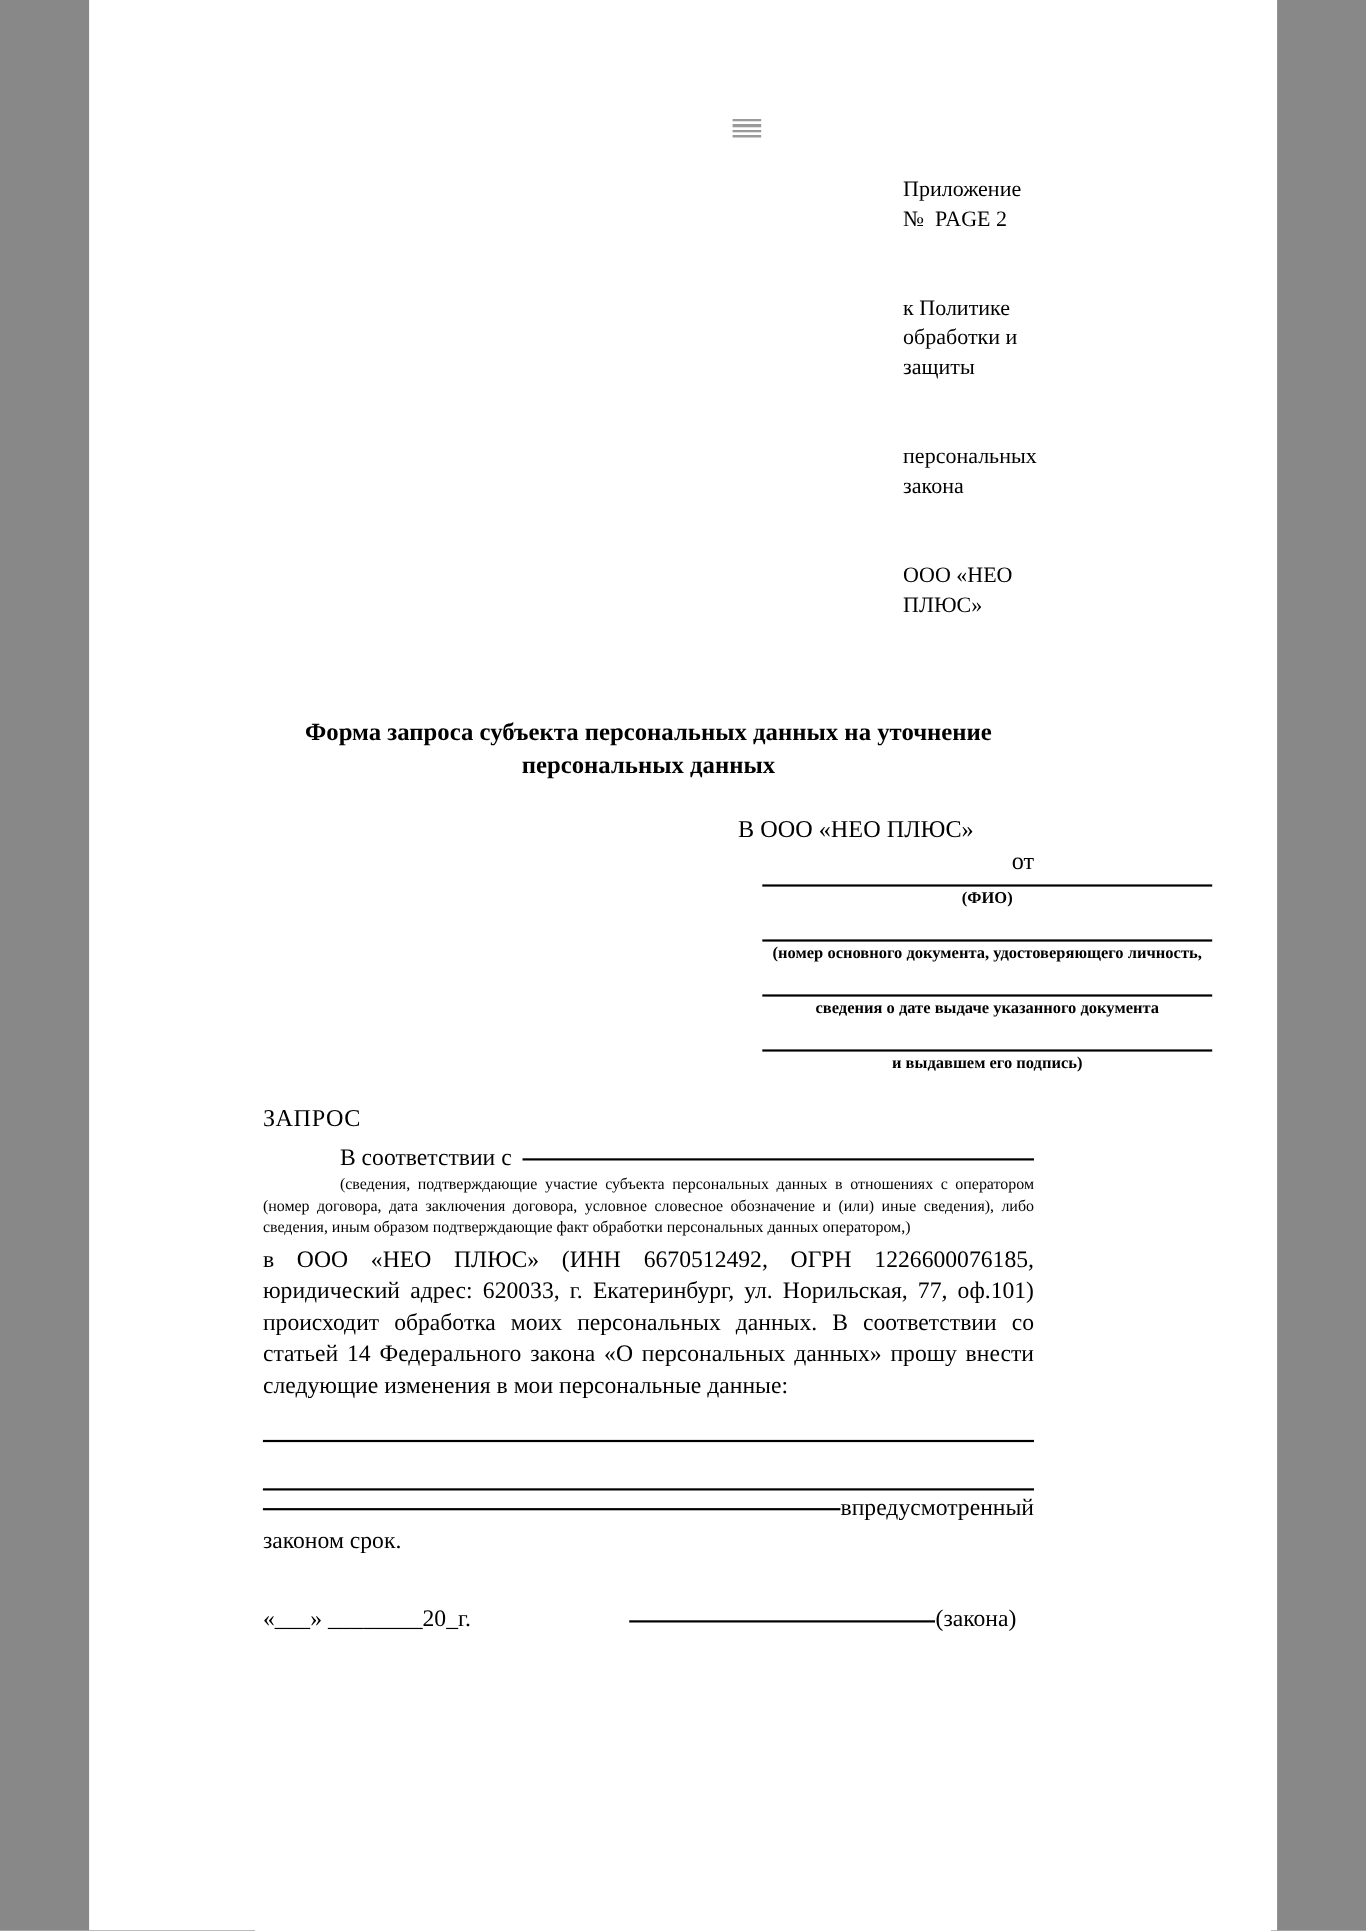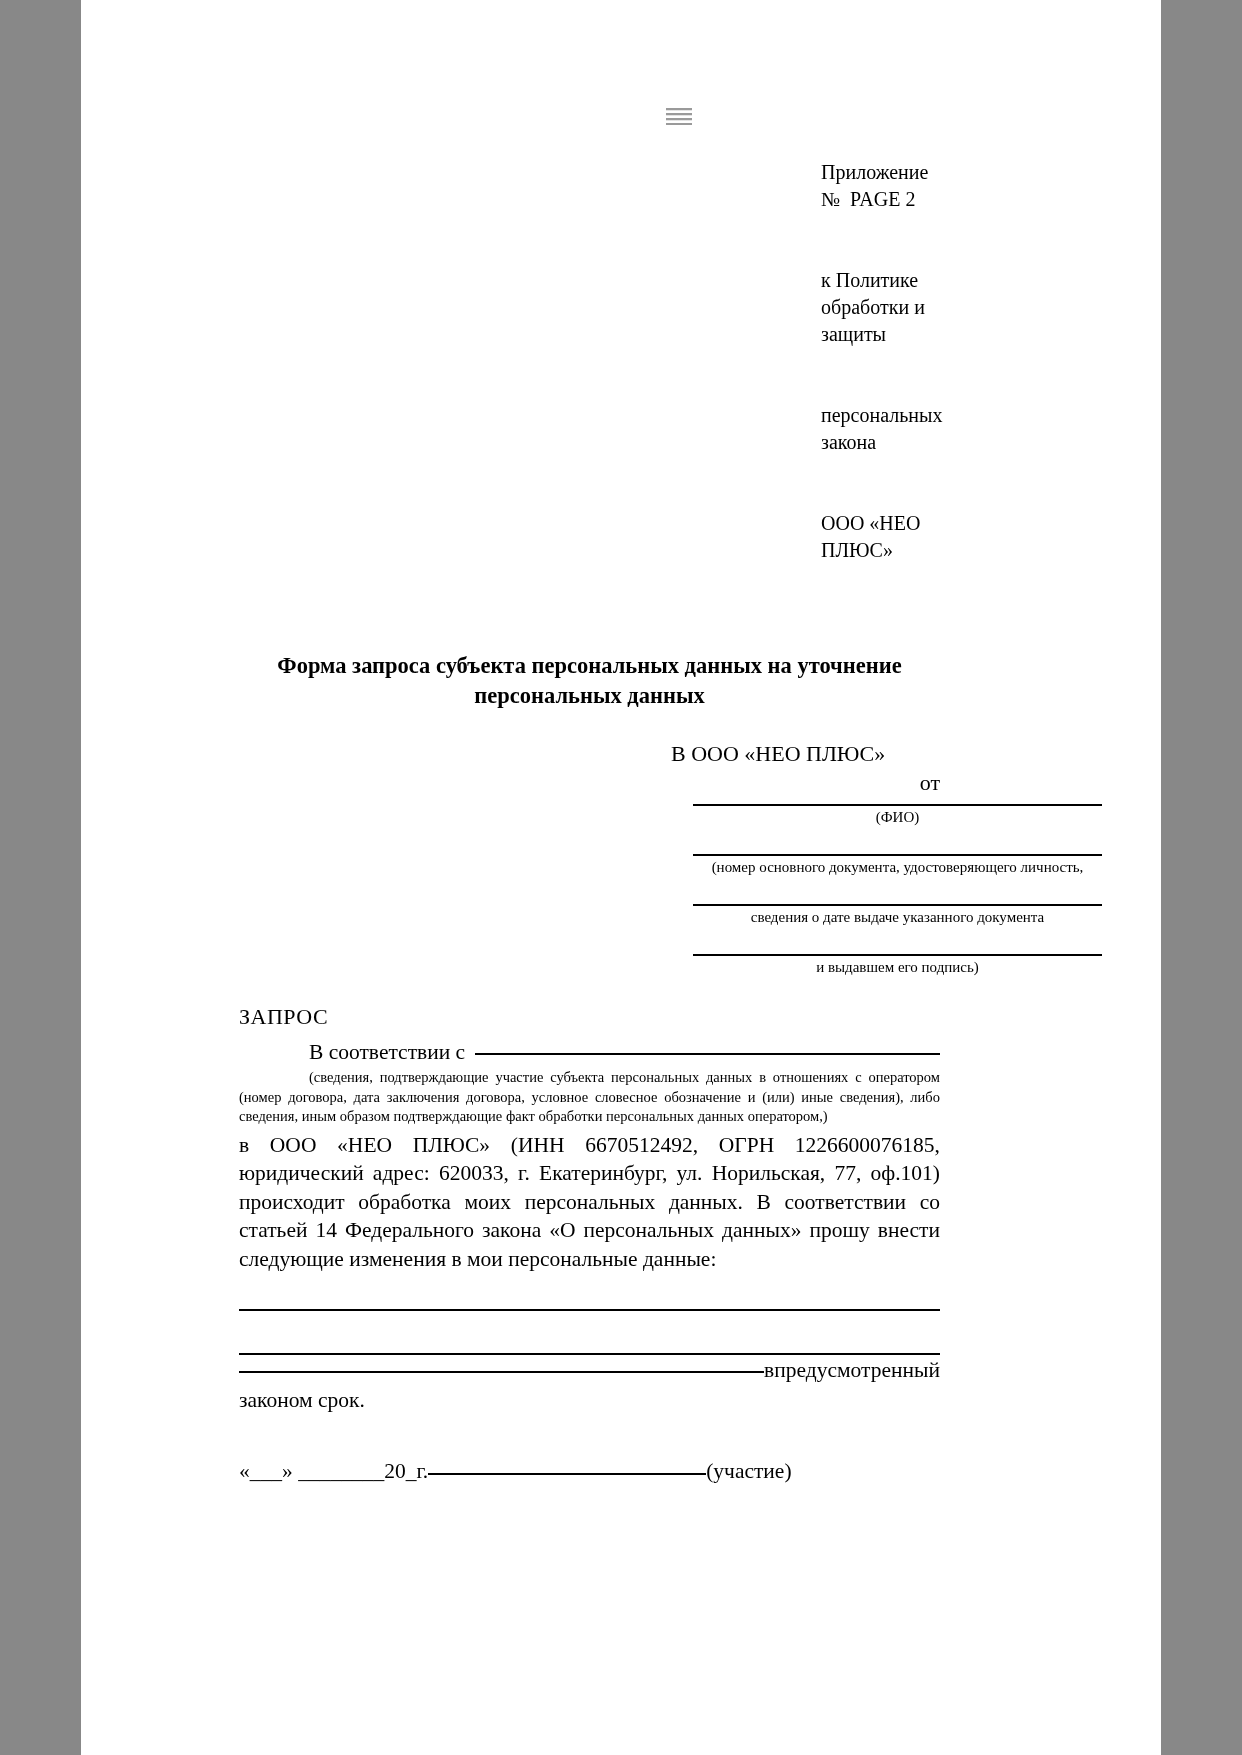--- a/index.html
+++ b/index.html
@@ -31,21 +31,21 @@
     margin: 33px 0 0 0;
     text-align: center;
     font-size: 22.5px;
     font-weight: bold;
     line-height: 30px;
     padding: 0 30px;
   }
   .recipient { margin-top: 30px; font-size: 22px; }
   .recipient-to { margin-left: 432px; }
   .recipient-from { margin-left: 457px; margin-top: 3px; text-align: right; }
-  .fields { margin-left: 454px; width: 409px; }
+  .fields { margin-left: 454px; width: 409px; font-weight: bold; }
   .field { margin-top: 0; }
   .fill-line { border-bottom: 2px solid #000; height: 0; }
   .field .fill-line { margin-top: 18px; }
   .field:first-child .fill-line { margin-top: 8px; }
   .field-caption {
     text-align: center;
     font-size: 15px;
     line-height: 19px;
     margin-top: 2px;
     margin-bottom: 27px;
@@ -91,21 +91,21 @@
     align-items: baseline;
     justify-content: space-between;
     font-size: 21.5px;
     line-height: 30px;
   }
   .reply-2 .fill { width: 620px; border-bottom: 2px solid #000; transform: translateY(-4px); }
   .reply-3 { margin: 0; font-size: 21.5px; line-height: 30px; font-family: Liberation Serif, serif; }
   .sig-row {
     display: flex;
     align-items: baseline;
-    justify-content: flex-start;
+    justify-content: space-between;
     margin-top: 44px;
     font-size: 21.5px;
   }
   .sig-right { display: flex; align-items: baseline; margin-right: 16px; }
   .sig-line { display: inline-block; width: 278px; border-bottom: 2px solid #000; transform: translateY(-3px); }
 </style>
 </head>
 <body>
 
 <div class="page">
@@ -165,17 +165,17 @@
     <span>в</span>
     <span>предусмотренный</span>
   </div>
 
   <p class="reply-3">законом срок.</p>
 
   <div class="sig-row">
     <span>«___» ________20_г.</span>
     <span class="sig-right">
       <span class="sig-line"></span>
-      <span>(участие)</span>
+      <span>(закона)</span>
     </span>
   </div>
 
 </div>
 
 </body></html>

